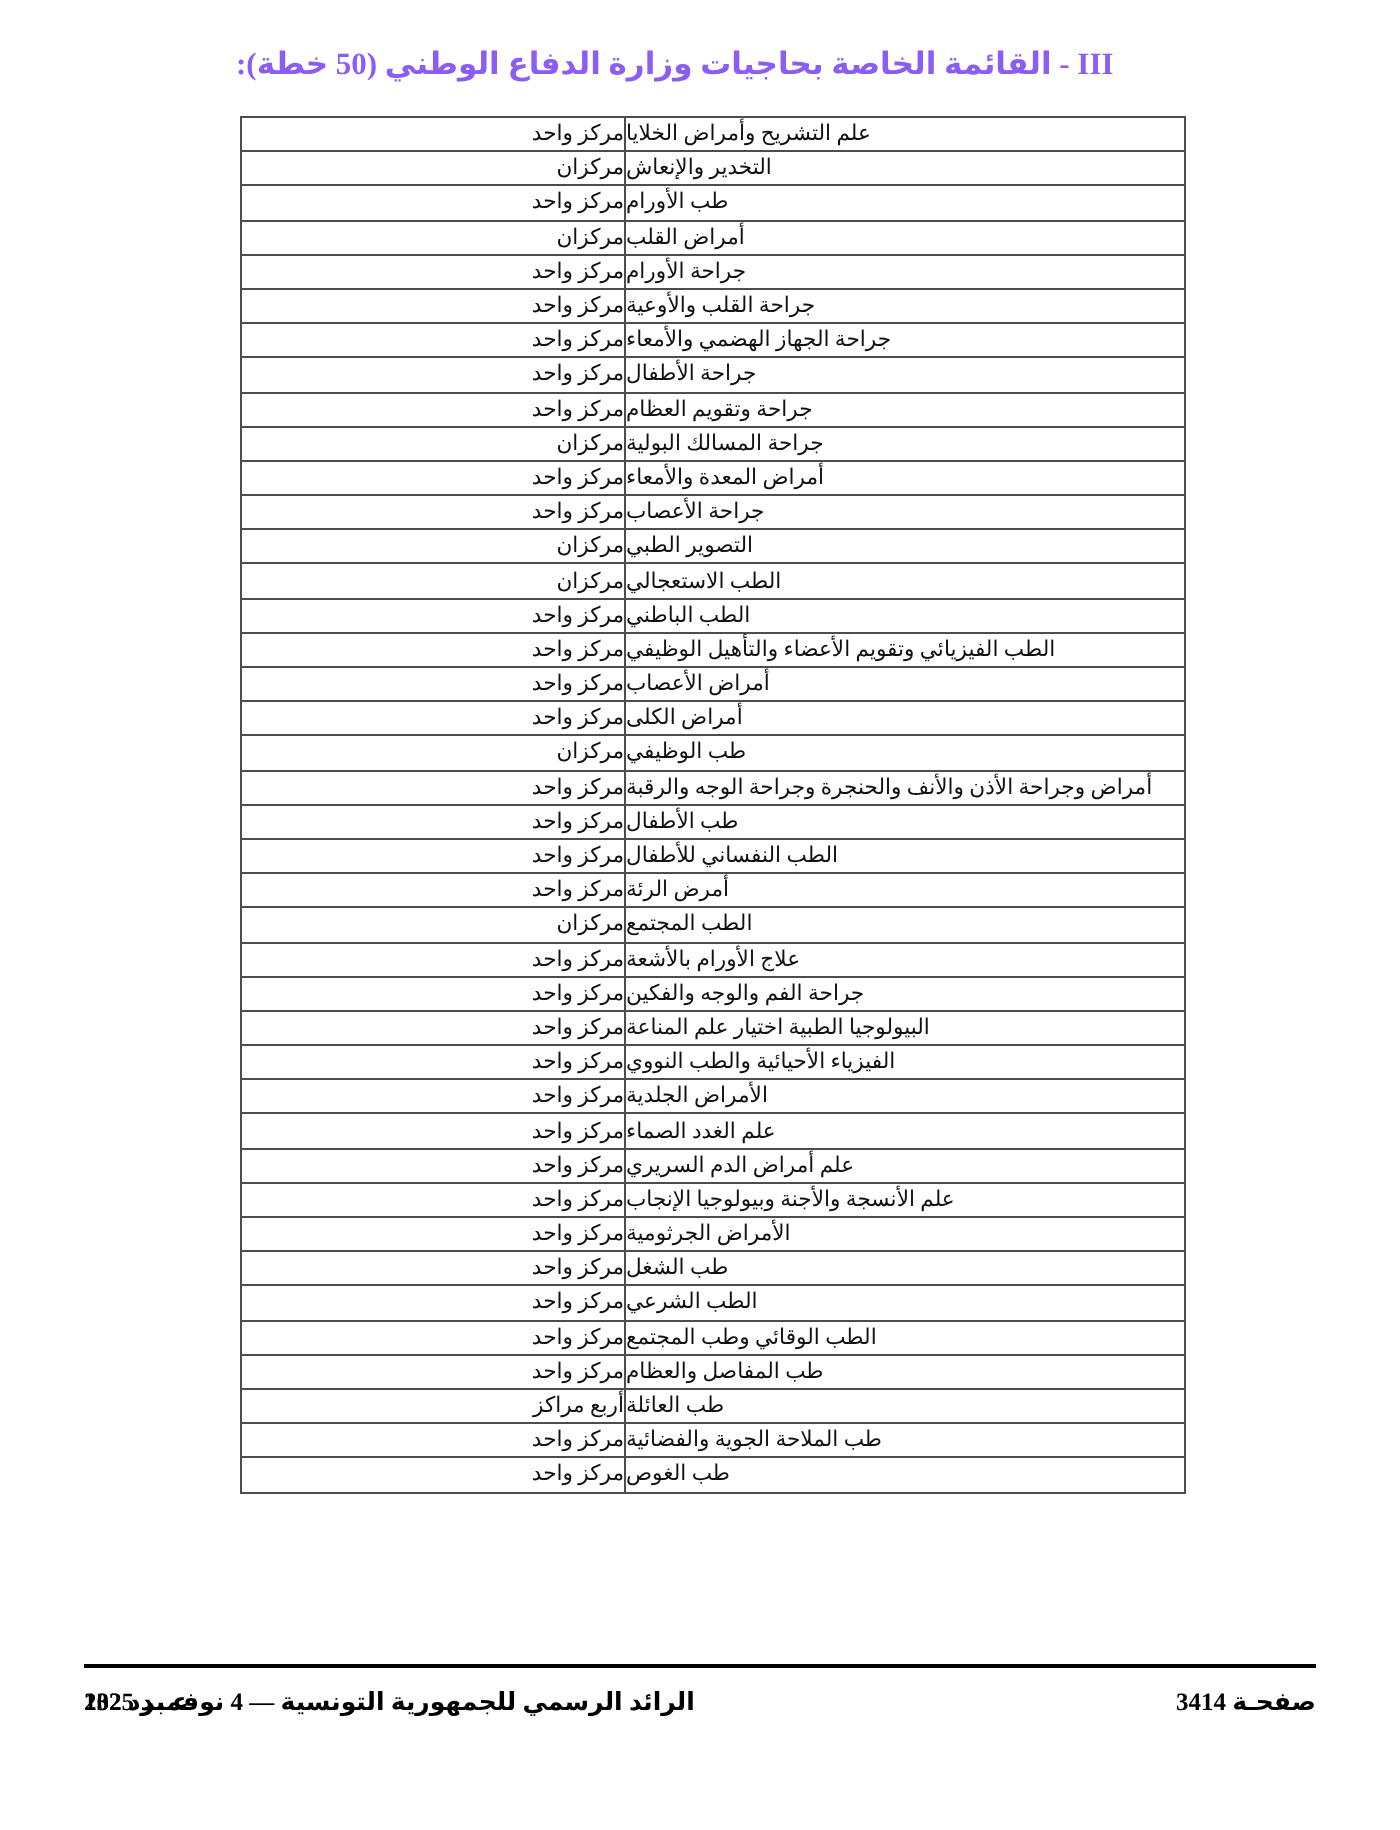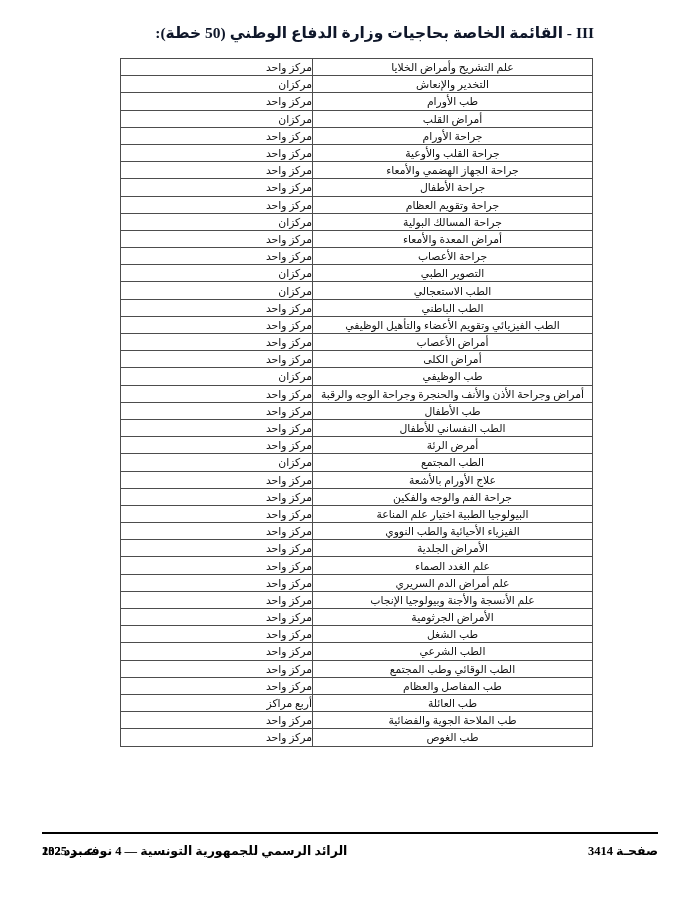--- a/index.html
+++ b/index.html
@@ -13,26 +13,26 @@
     height: 915px;
     font-family: "Liberation Serif", "DejaVu Sans", serif;
     color: #000;
     overflow: hidden;
   }
   .doc-title {
     position: absolute;
     top: 22px;
     left: 118px;
     width: 476px;
-    text-align: right;
+    text-align: left;
     direction: rtl;
     font-weight: bold;
     font-size: 15.5px;
     line-height: 22px;
-    color: #0f172a;
+    color: #8b5cf6;
     white-space: nowrap;
   }
   table.spec-table {
     position: absolute;
     top: 58px;
     left: 120px;
     width: 472px;
     border-collapse: collapse;
     direction: rtl;
     table-layout: fixed;
@@ -43,22 +43,22 @@
     border: 1px solid #4d4d4d;
     font-size: 10.8px;
     line-height: 16px;
     height: 16.2px;
     padding: 0;
     white-space: nowrap;
     overflow: hidden;
     vertical-align: middle;
     color: #111;
   }
-  td.cell-spec  { padding-right: 5px; padding-left: 2px; text-align: center; }
-  td.cell-count { padding-right: 9px; padding-left: 2px; text-align: right; }
+  td.cell-spec  { padding-right: 5px; padding-left: 2px; text-align: left; }
+  td.cell-count { padding-right: 9px; padding-left: 2px; text-align: right; font-family: Liberation Serif, serif; }
   .footer-rule {
     position: absolute;
     top: 832px;
     left: 42px;
     right: 42px;
     height: 2px;
     background: #000;
   }
   .footer {
     position: absolute;

